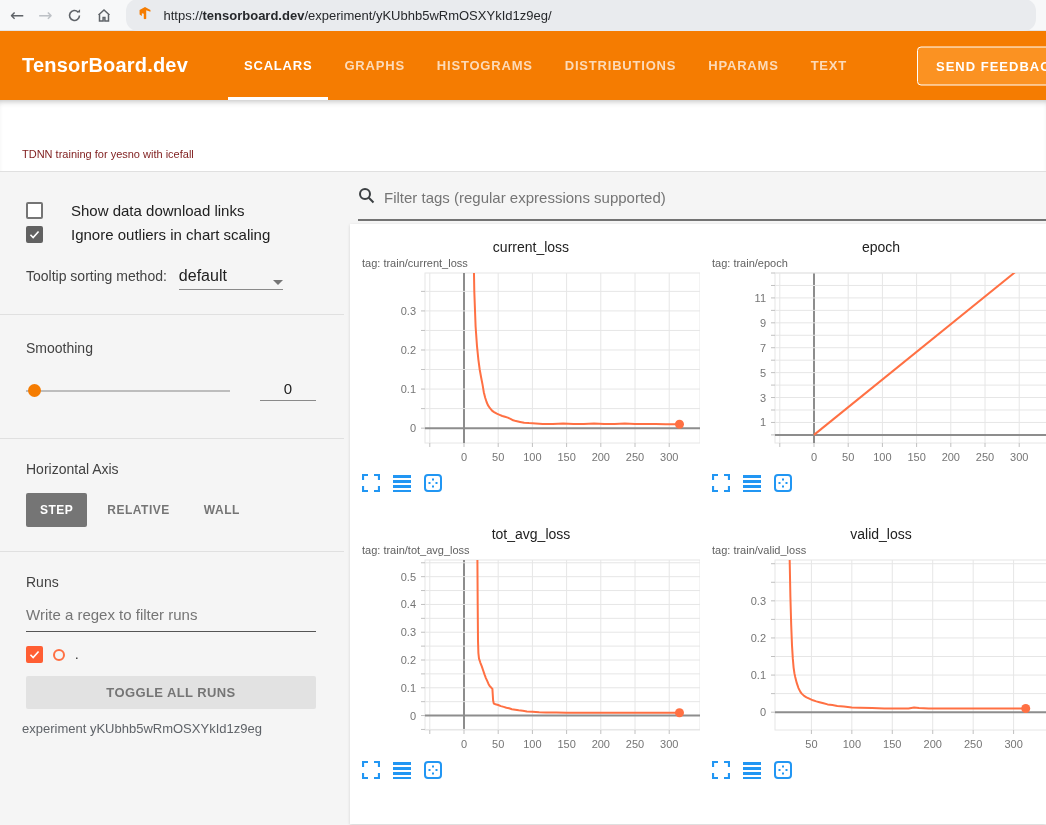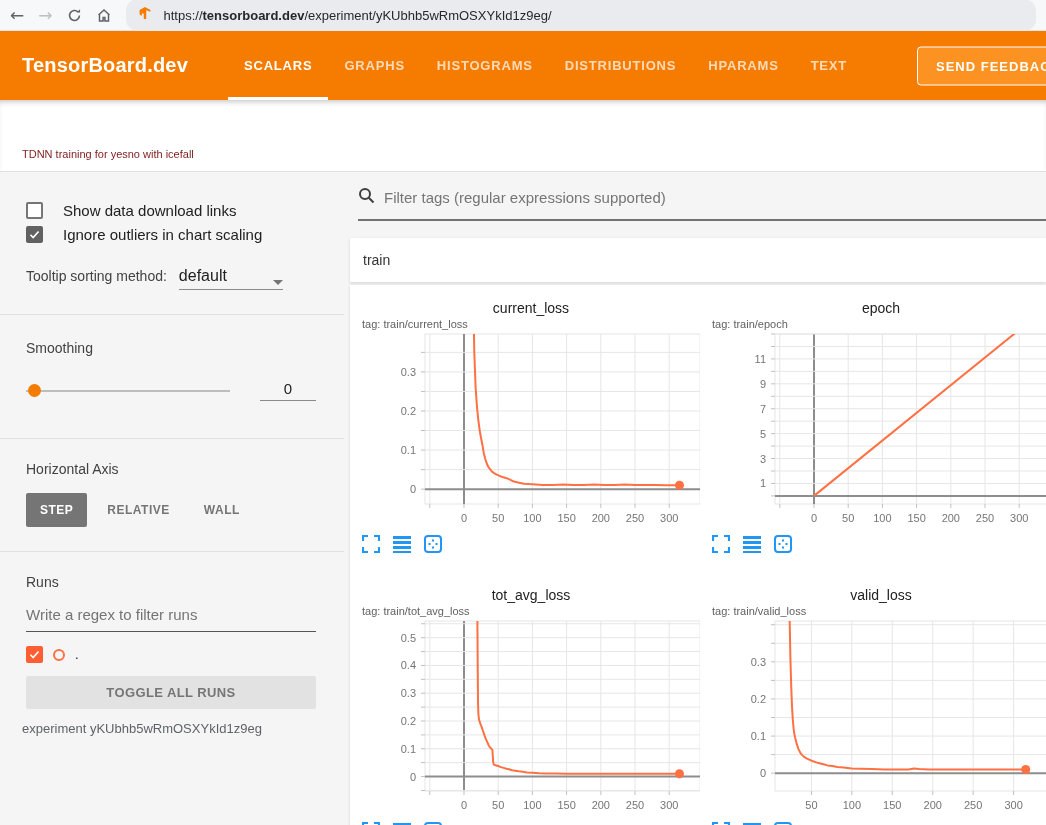--- a/index.html
+++ b/index.html
@@ -38,21 +38,21 @@
   .title-band { height:72px; background:#fff; padding:48px 0 0 22px;
     border-bottom:1px solid #e0e0e0;
     box-shadow: inset 0 5px 6px -4px rgba(0,0,0,.28); position:relative; z-index:2;}
   .title-band .exp-title { font-size:11px; color:#7f1d1d; }
   
   .content { display:flex; height:653px; }
   .sidebar { width:344px; flex:none; padding:0 28px 0 26px; }
   .main { flex:1; min-width:0; padding-left:6px; }
   .divider { height:1px; background:#e0e0e0; margin:0 -28px 0 -26px; }
   
-  .chk-row { display:flex; align-items:center; gap:20px; margin-bottom:7px; cursor:pointer;}
+  .chk-row { display:flex; align-items:center; gap:28px; margin-bottom:7px; cursor:pointer;}
   .chk { width:17px; height:17px; border:2px solid #757575; border-radius:2px;
     background:#fff; flex:none; position:relative; }
   .chk svg { position:absolute; inset:0; display:none; }
   .chk.checked { background:#616161; border-color:#616161; }
   .chk.checked svg { display:block; }
   .chk.run { background:#ff5e33; border-color:#ff5e33; }
   .chk-label { font-size:15px; color:#212121; }
   .tooltip-row { display:flex; align-items:baseline; gap:12px; margin-top:24px; }
   .tooltip-label { font-size:14px; color:#424242; }
   .select { width:104px; border-bottom:1px solid #8a8a8a; display:flex;
@@ -214,21 +214,20 @@
   <div class="main">
     <div class="filter-row">
       <span>
         <svg width="17" height="17" viewBox="0 0 17 17">
             <circle cx="7" cy="7" r="5" fill="none" stroke="#3c4043" stroke-width="2"></circle>
             <path d="M10.8 10.8 15.5 15.5" stroke="#3c4043" stroke-width="2"></path>
           </svg>
       </span>
       <input type="text" placeholder="Filter tags (regular expressions supported)" style="">
     </div>
-    <div class="card section-header">train</div>
     <div class="card charts-card">
       <div class="charts-grid">
 
         <div class="chart">
           <div class="chart-title">current_loss</div>
           <div class="chart-tag">tag: train/current_loss</div>
           <svg class="plot" width="338" height="196">
               <rect x="63" y="2" width="275" height="170" fill="#fff" stroke="#e6e6e6"></rect>
               <line x1="67.78855721393035" y1="2" x2="67.78855721393035" y2="172" stroke="#e6e6e6" stroke-width="1"></line>
               <line x1="67.78855721393035" y1="172" x2="67.78855721393035" y2="176" stroke="#c0c0c0"></line>

